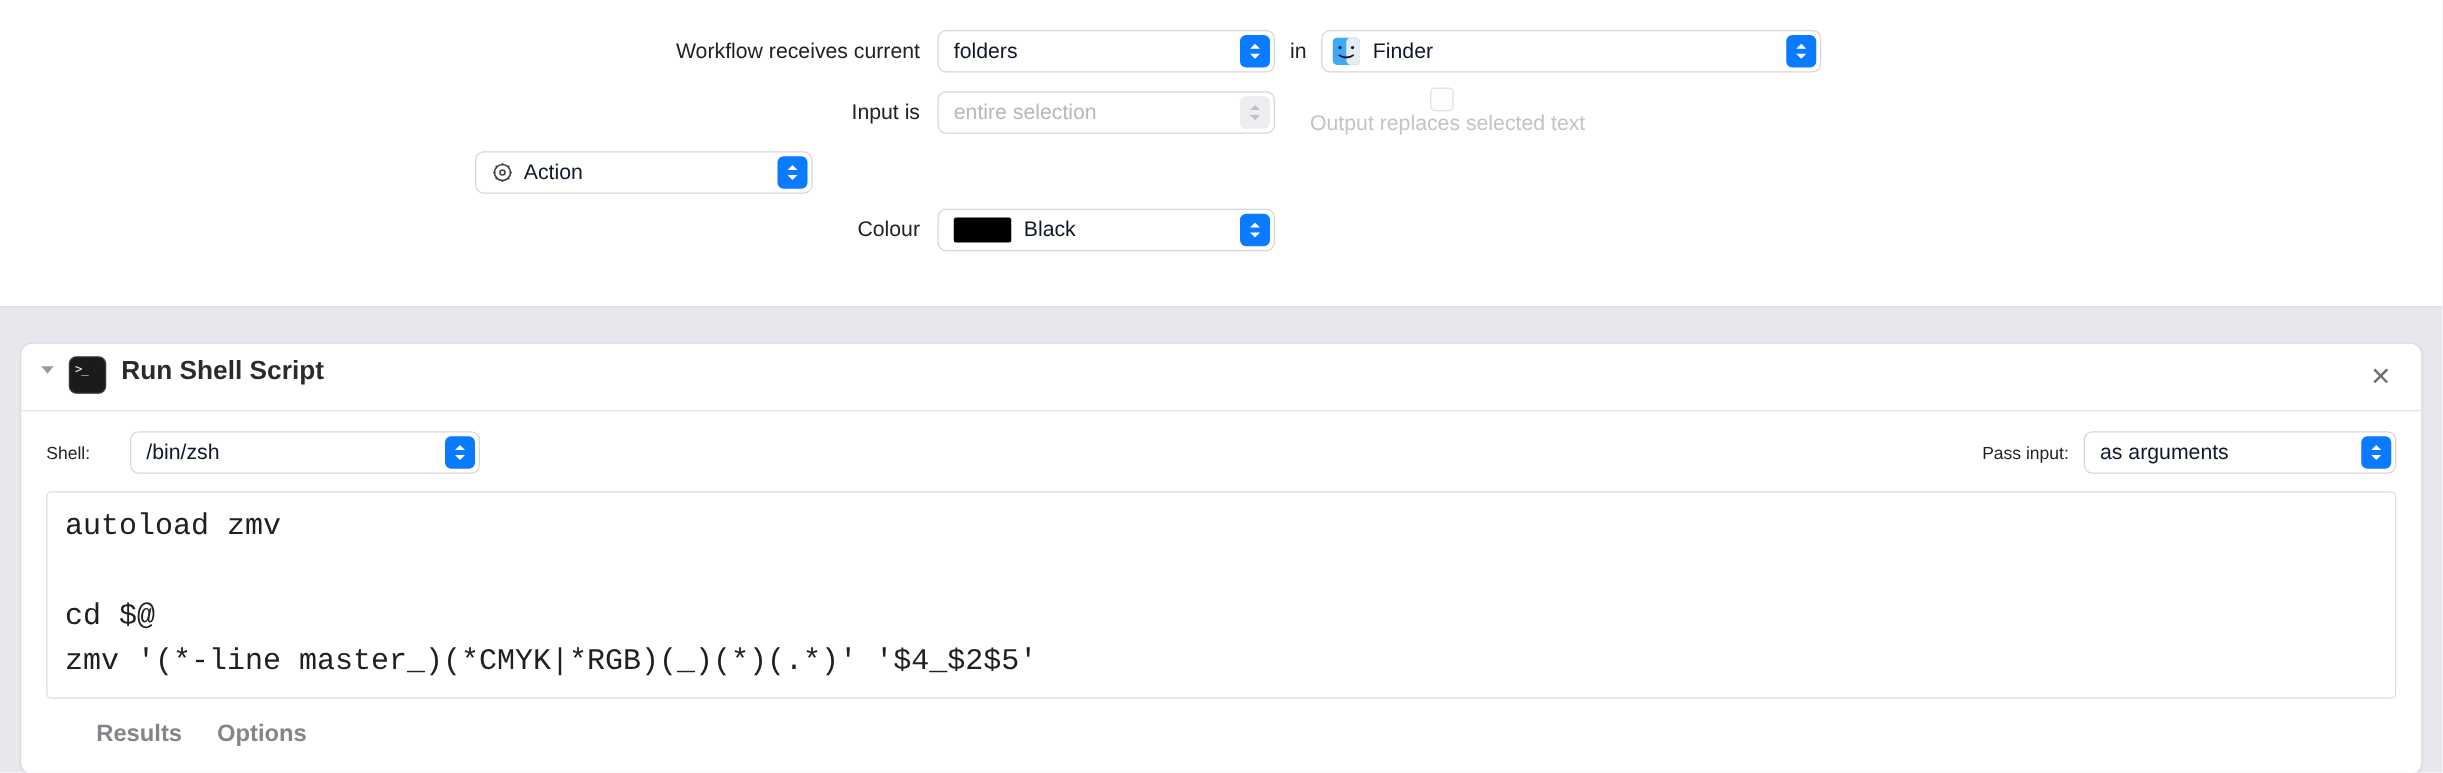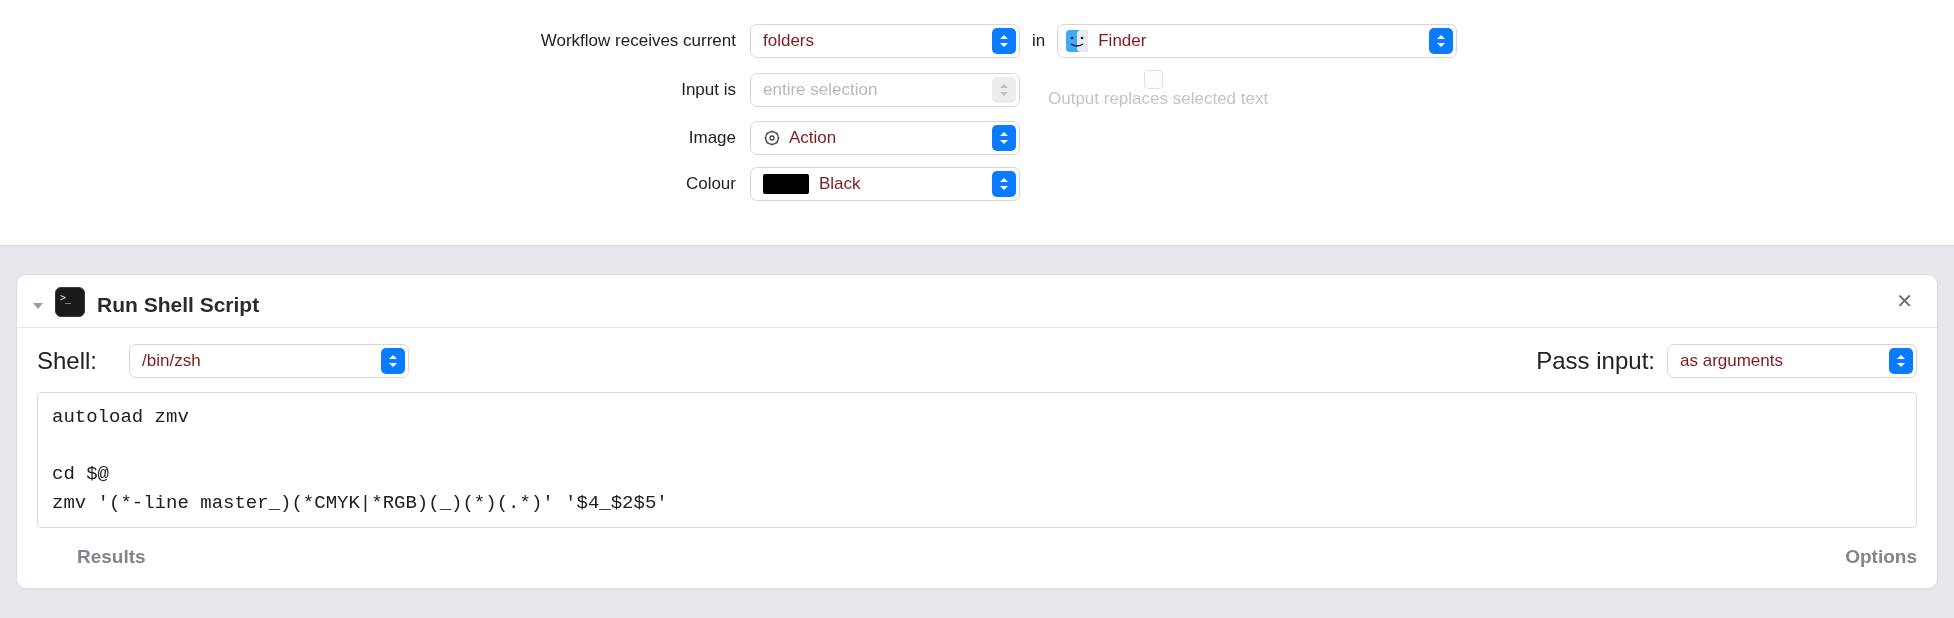--- a/index.html
+++ b/index.html
@@ -36,21 +36,21 @@
   .mac-select {
     position: relative;
     display: inline-flex;
     align-items: center;
     background: #fff;
     border: 1px solid #d7d7db;
     border-radius: 7px;
     height: 34px;
     padding: 0 36px 0 12px;
     font-size: 17px;
-    color: #7f1d1d;
+    color: #0f172a;
     cursor: default;
     min-width: 180px;
   }
 
   .mac-select.disabled {
     color: #b8b8bc;
     background: #fff;
   }
 
   .mac-select .stepper {
@@ -137,21 +137,21 @@
   .action-card {
     margin: 28px 16px 0 16px;
     background: #fff;
     border: 1px solid #dcdbe0;
     border-radius: 10px;
     box-shadow: 0 1px 2px rgba(0,0,0,0.04);
   }
 
   .action-header {
     display: flex;
-    align-items: flex-end;
+    align-items: flex-start;
     padding: 10px 16px 10px 10px;
     border-bottom: 1px solid #e6e6ea;
   }
 
   .disclosure {
     width: 22px;
     height: 22px;
     display: inline-flex;
     align-items: center;
     justify-content: center;
@@ -205,46 +205,45 @@
   }
 
   .left-group, .right-group {
     display: flex;
     align-items: center;
     gap: 12px;
   }
 
   .body-label {
     color: #222;
-    font-size: 24px;
+    font-size: 14px;
   }
 
   .shell-select { min-width: 280px; margin-left: 20px; }
   .pass-select { min-width: 250px; }
 
   .script-area {
     width: 100%;
     border: 1px solid #dcdce0;
     border-radius: 4px;
     padding: 10px 14px;
     font-family: "Menlo", "Monaco", "Courier New", monospace;
-    font-size: 19px;
+    font-size: 24px;
     line-height: 1.5;
     min-height: 130px;
     white-space: pre;
     color: #202020;
     background: #fff;
   }
 
   .action-footer {
     display: flex;
     gap: 28px;
     padding: 0 0 0 40px;
     margin-top: 18px;
-    justify-content: space-between;
   }
 
   .footer-tab {
     color: #84848a;
     font-weight: 600;
     font-size: 19px;
   }
 
 </style>
 </head>
@@ -292,21 +291,20 @@
           </svg>
       </span>
     </div>
     <div class="checkbox-row">
       <div class="mac-checkbox"></div>
       <span class="checkbox-label disabled">Output replaces selected text</span>
     </div>
   </div>
 
   <div class="form-row">
-    <div class="form-label">Image</div>
     <div class="mac-select app-select" style="min-width:270px">
       <span class="action-icon">
         <svg width="16" height="16" viewBox="0 0 16 16">
           <circle cx="8" cy="8" r="6.4" fill="none" stroke="#444" stroke-width="1.3"></circle>
           <circle cx="8" cy="8" r="2" fill="none" stroke="#444" stroke-width="1.3"></circle>
           <g stroke="#444" stroke-width="1.3">
             <line x1="8" y1="0.5" x2="8" y2="2.2"></line>
             <line x1="8" y1="13.8" x2="8" y2="15.5"></line>
             <line x1="0.5" y1="8" x2="2.2" y2="8"></line>
             <line x1="13.8" y1="8" x2="15.5" y2="8"></line>

